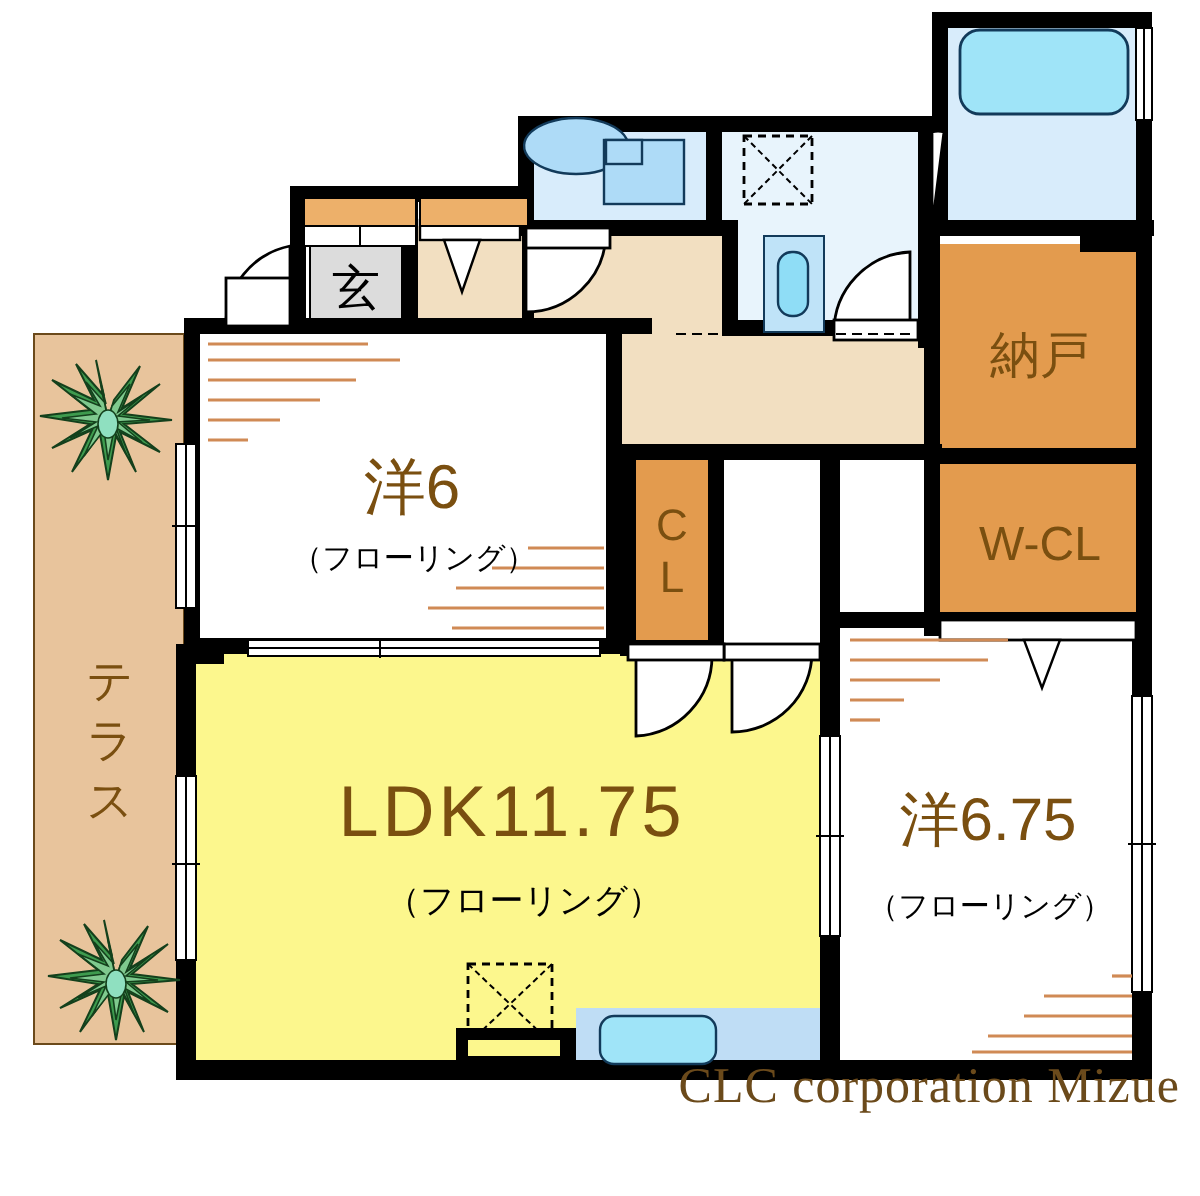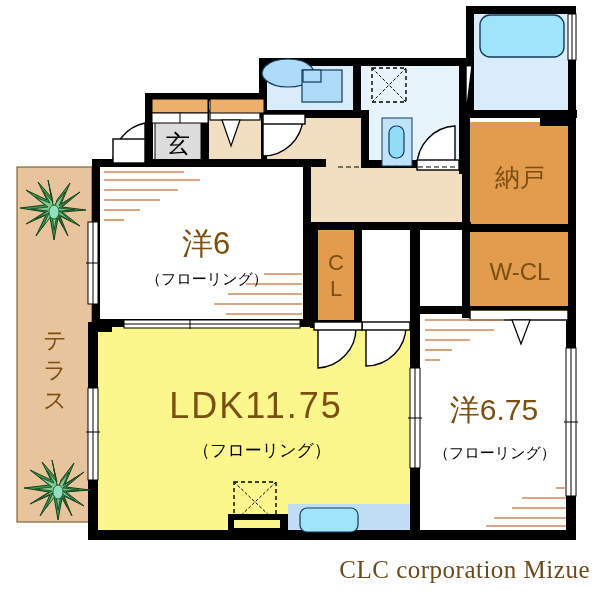--- a/index.html
+++ b/index.html
@@ -3,21 +3,21 @@
 <meta charset="utf-8">
 <title>Floor Plan</title>
 <style>
   html,body{margin:0;padding:0;background:#ffffff;}
   body{
     font-family:"Liberation Sans","DejaVu Sans",sans-serif;
     width:600px;height:598px;overflow:hidden;position:relative;
   }
   #plan{position:absolute;left:0;top:0;width:600px;height:598px;}
   .wm{
-    position:absolute;left:0;top:556px;width:600px;text-align:right;
+    position:absolute;left:0;top:530px;width:600px;text-align:right;
     padding-right:10px;box-sizing:border-box;
     font-family:"Liberation Serif","DejaVu Serif",serif;
     font-size:25px;color:#6B4A1B;letter-spacing:.5px;white-space:nowrap;
   }
 </style>
 </head>
 <body>
 
 <svg id="plan" viewBox="0 0 600 598" xmlns="http://www.w3.org/2000/svg">
 

